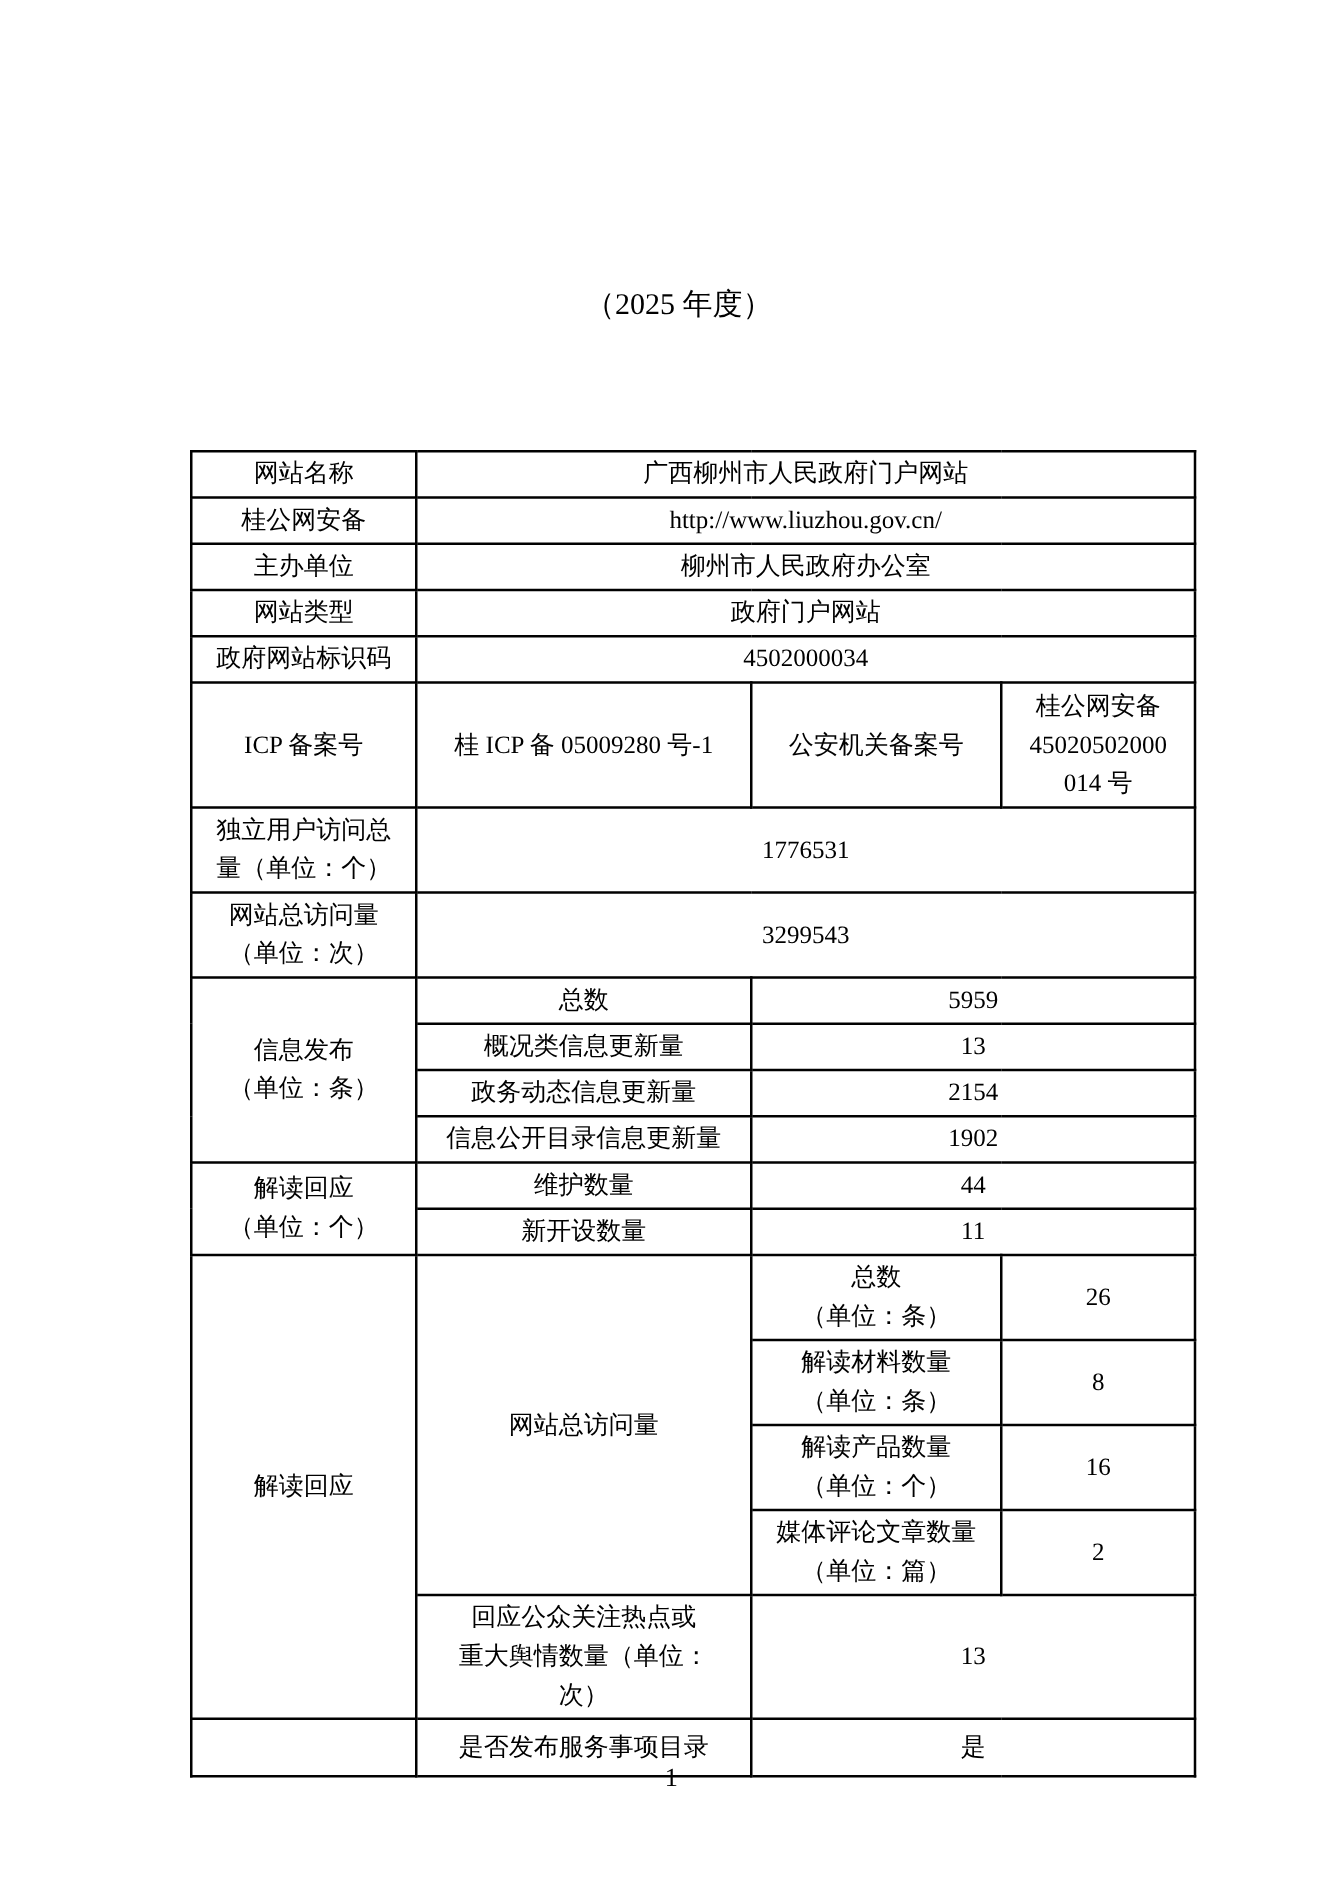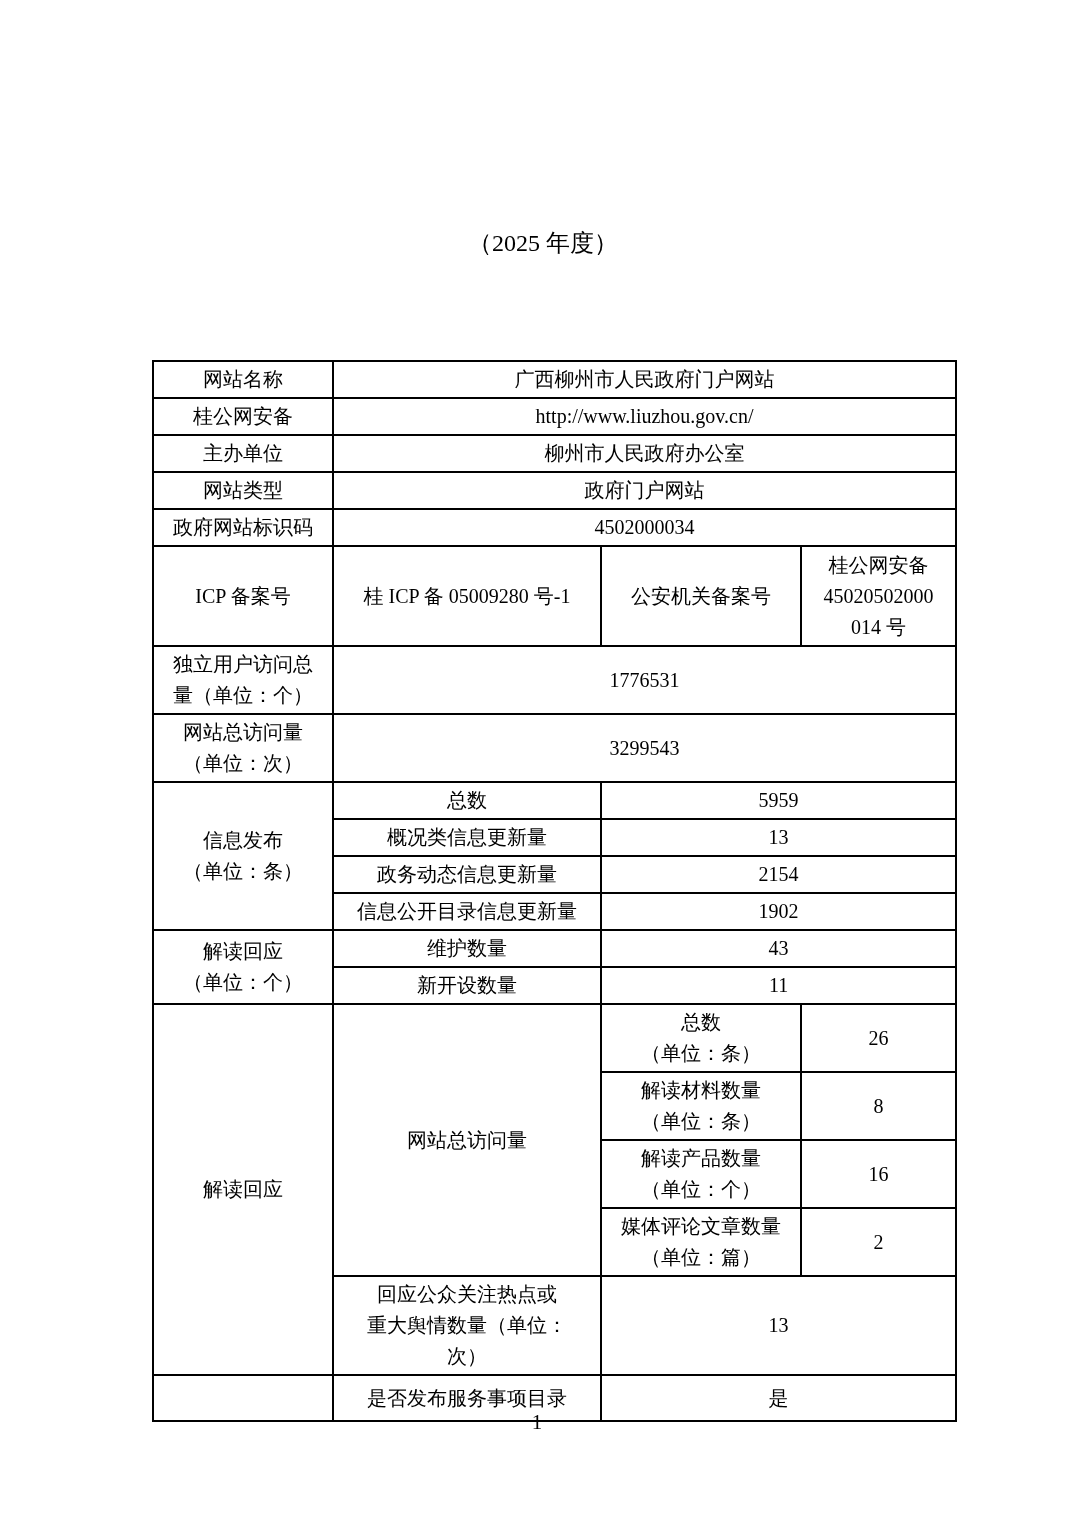--- a/index.html
+++ b/index.html
@@ -144,21 +144,21 @@
         <td colspan="2">2154</td>
       </tr>
       <tr class="h36">
         <td>信息公开目录信息更新量</td>
         <td colspan="2">1902</td>
       </tr>
       <tr class="h35">
         <td class="pre" rowspan="2">解读回应
 （单位：个）</td>
         <td>维护数量</td>
-        <td colspan="2">43</td>
+        <td colspan="2">44</td>
       </tr>
       <tr class="h35">
         <td>新开设数量</td>
         <td colspan="2">11</td>
       </tr>
       <tr class="h62">
         <td rowspan="5">解读回应</td>
         <td rowspan="4">网站总访问量</td>
         <td class="pre">总数
 （单位：条）</td>

